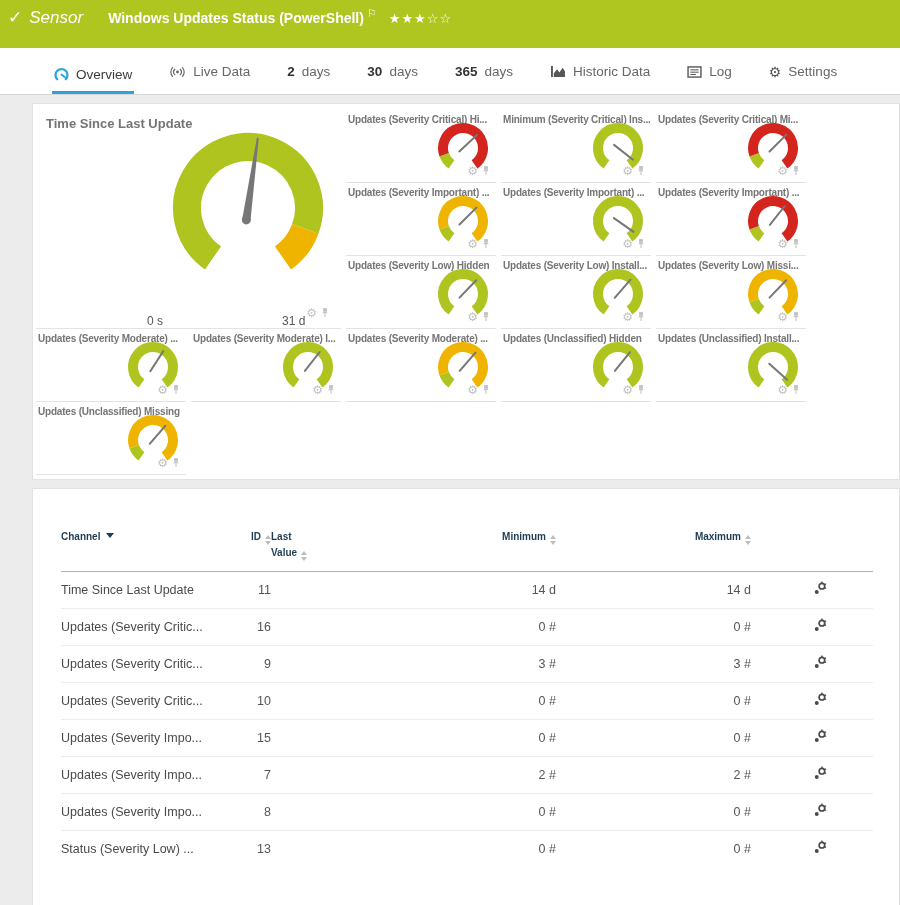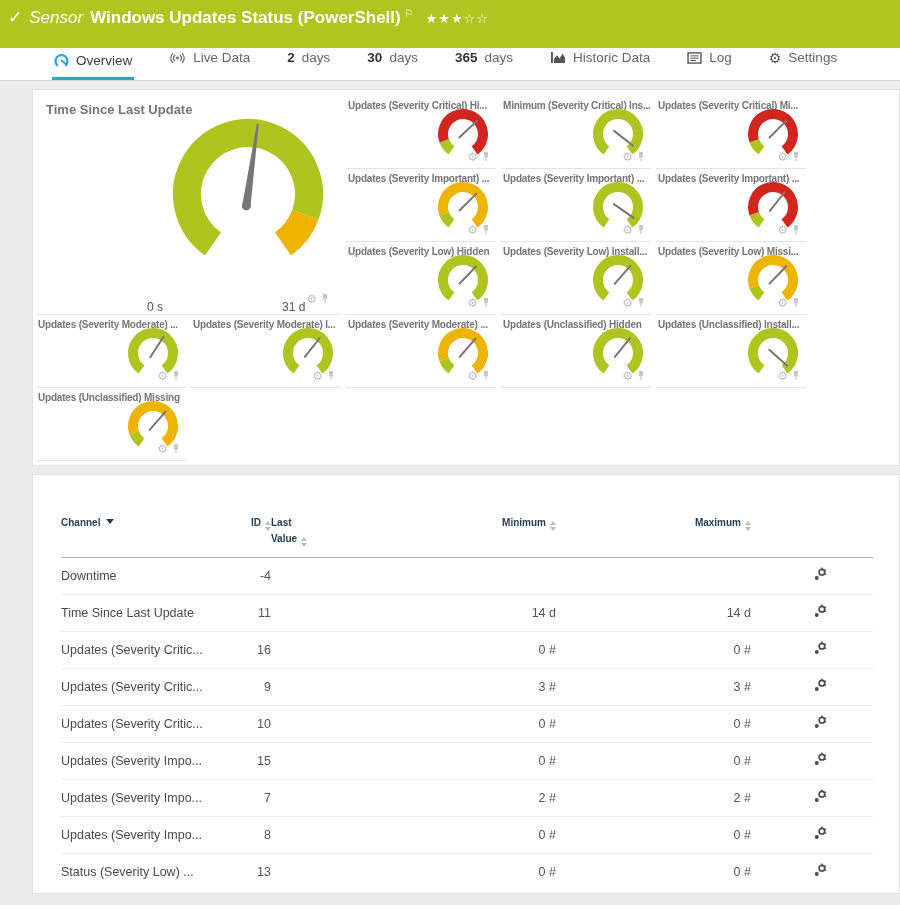--- a/index.html
+++ b/index.html
@@ -7,26 +7,26 @@
     width:900px;height:905px;overflow:hidden;position:relative;
     background:#ececec;
     font-family:"Liberation Sans","DejaVu Sans",sans-serif;
     -webkit-font-smoothing:antialiased;
   }
   
   .topbar{height:48px;background:#afc520;color:#fff;position:relative;}
   .topbar-line1{display:flex;align-items:baseline;padding:7px 0 0 8px;}
   .check-icon{font-size:17px;font-weight:bold;margin-right:7px;font-family:"DejaVu Sans",sans-serif;}
   .kind{font-style:italic;font-size:17px;margin-right:7px;}
-  .sensor-title{font-weight:bold;font-size:17px;}
+  .sensor-title{font-weight:bold;font-size:14px;margin-left:18px;}
   .flag-icon{font-size:11px;position:relative;top:-6px;margin-left:3px;font-family:"DejaVu Sans",sans-serif;}
   .stars{font-size:13px;margin-left:12px;letter-spacing:1px;font-family:"DejaVu Sans",sans-serif;cursor:pointer;}
   .status-ok{margin-left:53px;font-weight:bold;font-size:13px;position:relative;top:-1px;}
   
-  .tabbar{background:#fff;height:33px;display:flex;align-items:flex-end;padding-left:52px;border-bottom:1px solid #d8d8d8;box-sizing:border-box;}
+  .tabbar{background:#fff;height:47px;display:flex;align-items:flex-end;padding-left:52px;border-bottom:1px solid #d8d8d8;box-sizing:border-box;}
   .tab{display:flex;align-items:center;gap:7px;padding:0 2px 12px 2px;margin-right:33px;color:#666;font-size:13.5px;cursor:pointer;border-bottom:3px solid transparent;white-space:nowrap;}
   .tab.active{border-bottom:3px solid #2ca3dc;padding-bottom:9px;color:#3c3c3c;}
   .tab-num{font-weight:bold;color:#333;}
   .tab-ic{display:inline-flex;align-items:center;}
   .gear-glyph{font-family:"DejaVu Sans",sans-serif;font-size:14px;line-height:1;color:#555;}
   
   .content{padding:8px 0 0 32px;}
   .panel{background:#fff;border:1px solid #e2e2e2;box-sizing:border-box;width:868px;}
   .panel.overview{height:377px;position:relative;}
   .panel.tablepanel{margin-top:8px;height:420px;padding:40px 28px 0 28px;}
@@ -425,34 +425,20 @@
               </span></th>
           <th class="h-max"><span>Maximum</span><span class="sortpair">
                 <i class="up"></i>
                 <i class="down"></i>
               </span></th>
           <th></th>
         </tr>
       </thead>
       <tbody id="channel-tbody">
           <tr>
-            <td class="c-name">Downtime</td>
-            <td class="c-id">-4</td>
-            <td class="c-last"></td>
-            <td class="c-min"></td>
-            <td class="c-max"></td>
-            <td class="c-edit"><span class="edit-ic"><svg viewBox="0 0 16 16" width="15" height="15">
-    <circle cx="9.5" cy="5.5" r="3" fill="none" stroke="#4a4a4a" stroke-width="1.8"></circle>
-    <line x1="9.5" y1="0.6" x2="9.5" y2="2" stroke="#4a4a4a" stroke-width="1.4"></line>
-    <line x1="13.9" y1="3" x2="12.6" y2="3.7" stroke="#4a4a4a" stroke-width="1.4"></line>
-    <line x1="13.9" y1="8" x2="12.6" y2="7.3" stroke="#4a4a4a" stroke-width="1.4"></line>
-    <circle cx="4" cy="11.8" r="2.1" fill="#4a4a4a"></circle>
-  </svg></span></td>
-          </tr>
-          <tr>
             <td class="c-name">Time Since Last Update</td>
             <td class="c-id">11</td>
             <td class="c-last"></td>
             <td class="c-min">14 d</td>
             <td class="c-max">14 d</td>
             <td class="c-edit"><span class="edit-ic"><svg viewBox="0 0 16 16" width="15" height="15">
     <circle cx="9.5" cy="5.5" r="3" fill="none" stroke="#4a4a4a" stroke-width="1.8"></circle>
     <line x1="9.5" y1="0.6" x2="9.5" y2="2" stroke="#4a4a4a" stroke-width="1.4"></line>
     <line x1="13.9" y1="3" x2="12.6" y2="3.7" stroke="#4a4a4a" stroke-width="1.4"></line>
     <line x1="13.9" y1="8" x2="12.6" y2="7.3" stroke="#4a4a4a" stroke-width="1.4"></line>

